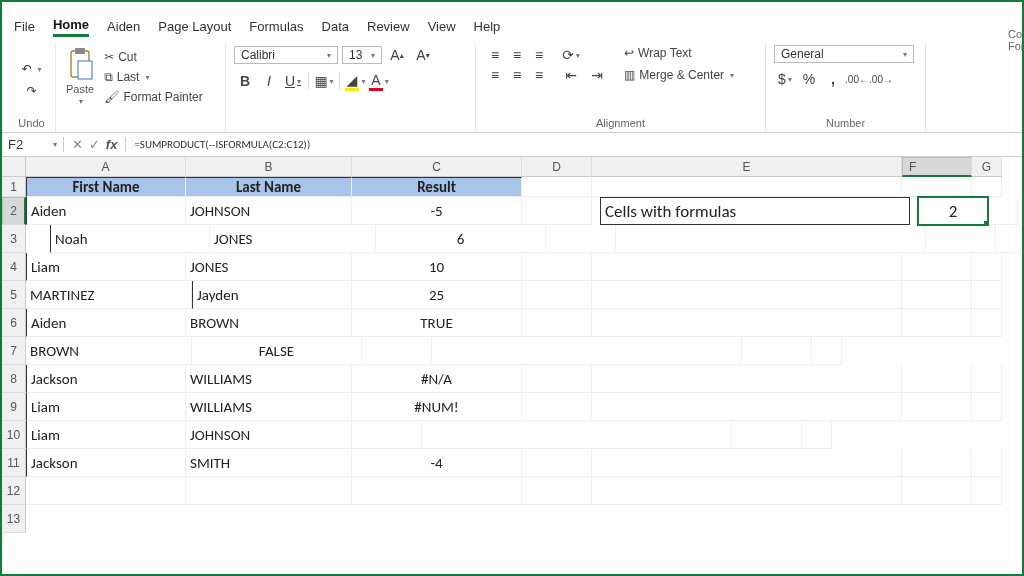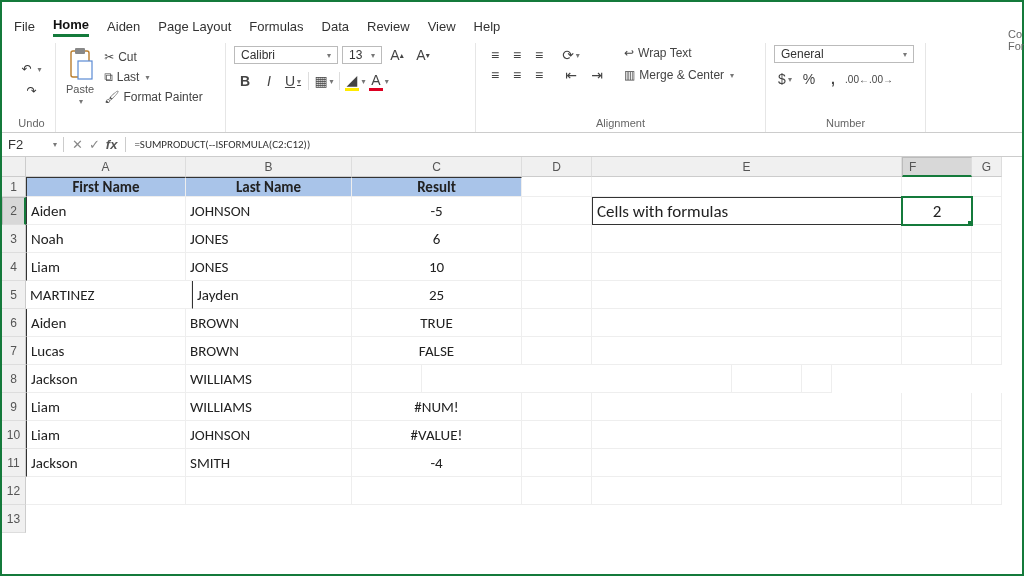--- a/index.html
+++ b/index.html
@@ -44,21 +44,21 @@
 .cells { position: relative; }
 .cellrow { display: flex; }
 .cell { border-right: 1px solid #eee; border-bottom: 1px solid #eee; padding: 0 4px; display: flex; align-items: center; font-family: Calibri, Arial; font-size: 15px; color: #222; overflow: hidden; white-space: nowrap; }
 
 .cA { width: 160px; } .cB { width: 166px; } .cC { width: 170px; } .cD { width: 70px; } .cE { width: 310px; } .cF { width: 70px; } .cG { width: 30px; }
 .tbl-left { border-left: 1px solid #333; }
 .hdr { background: #a9c4e9; font-weight: 700; justify-content: center; font-size: 15px; }
 .center { justify-content: center; }
 .activecell { outline: 2px solid #147a3b; outline-offset: -1px; position: relative; }
 .activecell::after { content: ""; position: absolute; right: -3px; bottom: -3px; width: 6px; height: 6px; background: #147a3b; }
-.box { border: 1px solid #333 !important; }
+.box { border: 1px solid #333 !important; margin-left: 8px; }
 
 
 svg { display: block; }
 .cut-edge { position: absolute; right: 0; top: 22px; width: 18px; padding: 6px 2px; font-size: 11px; color: #666; text-align: center; line-height: 1.1; }
 </style>
 </head>
 <body>
 
 <div class="menubar" id="menubar">
     <span>File</span>
@@ -262,21 +262,21 @@
         <div class="cellrow">
           <div class="cell cA tbl tbl-left" style="height: 28px;">Aiden</div>
           <div class="cell cB tbl" style="height: 28px;">JOHNSON</div>
           <div class="cell cC tbl center" style="height: 28px;">-5</div>
           <div class="cell cD" style="height: 28px;"></div>
           <div class="cell cE box" style="height: 28px; font-size: 17px;">Cells with formulas</div>
           <div class="cell cF box center activecell" style="height: 28px; font-size: 17px;">2</div>
           <div class="cell cG" style="height: 28px;"></div>
         </div>
         <div class="cellrow">
-          <div class="cell cA tbl tbl-left" style="height: 28px;">Noah</div>
+          <div class="cell cA tbl tbl-left" style="height: 28px; margin-left: 24px;">Noah</div>
           <div class="cell cB tbl" style="height: 28px;">JONES</div>
           <div class="cell cC tbl center" style="height: 28px;">6</div>
           <div class="cell cD" style="height: 28px;"></div>
           <div class="cell cE" style="height: 28px;"></div>
           <div class="cell cF" style="height: 28px;"></div>
           <div class="cell cG" style="height: 28px;"></div>
         </div>
         <div class="cellrow">
           <div class="cell cA tbl tbl-left" style="height: 28px;">Liam</div>
           <div class="cell cB tbl" style="height: 28px;">JONES</div>
@@ -298,49 +298,48 @@
         <div class="cellrow">
           <div class="cell cA tbl tbl-left" style="height: 28px;">Aiden</div>
           <div class="cell cB tbl" style="height: 28px;">BROWN</div>
           <div class="cell cC tbl center" style="height: 28px;">TRUE</div>
           <div class="cell cD" style="height: 28px;"></div>
           <div class="cell cE" style="height: 28px;"></div>
           <div class="cell cF" style="height: 28px;"></div>
           <div class="cell cG" style="height: 28px;"></div>
         </div>
         <div class="cellrow">
-          <div class="cell cA tbl tbl-left" style="height: 28px;">Lucas</div>
           <div class="cell cB tbl" style="height: 28px;">BROWN</div>
           <div class="cell cC tbl center" style="height: 28px;">FALSE</div>
           <div class="cell cD" style="height: 28px;"></div>
           <div class="cell cE" style="height: 28px;"></div>
           <div class="cell cF" style="height: 28px;"></div>
           <div class="cell cG" style="height: 28px;"></div>
         </div>
         <div class="cellrow">
           <div class="cell cA tbl tbl-left" style="height: 28px;">Jackson</div>
           <div class="cell cB tbl" style="height: 28px;">WILLIAMS</div>
+          <div class="cell cC tbl center" style="height: 28px;">#N/A</div>
           <div class="cell cD" style="height: 28px;"></div>
           <div class="cell cE" style="height: 28px;"></div>
           <div class="cell cF" style="height: 28px;"></div>
           <div class="cell cG" style="height: 28px;"></div>
         </div>
         <div class="cellrow">
           <div class="cell cA tbl tbl-left" style="height: 28px;">Liam</div>
           <div class="cell cB tbl" style="height: 28px;">WILLIAMS</div>
           <div class="cell cC tbl center" style="height: 28px;">#NUM!</div>
           <div class="cell cD" style="height: 28px;"></div>
           <div class="cell cE" style="height: 28px;"></div>
           <div class="cell cF" style="height: 28px;"></div>
           <div class="cell cG" style="height: 28px;"></div>
         </div>
         <div class="cellrow">
           <div class="cell cA tbl tbl-left" style="height: 28px;">Liam</div>
           <div class="cell cB tbl" style="height: 28px;">JOHNSON</div>
-          <div class="cell cC tbl center" style="height: 28px;">#VALUE!</div>
           <div class="cell cD" style="height: 28px;"></div>
           <div class="cell cE" style="height: 28px;"></div>
           <div class="cell cF" style="height: 28px;"></div>
           <div class="cell cG" style="height: 28px;"></div>
         </div>
         <div class="cellrow">
           <div class="cell cA tbl tbl-left" style="height: 28px;">Jackson</div>
           <div class="cell cB tbl" style="height: 28px;">SMITH</div>
           <div class="cell cC tbl center" style="height: 28px;">-4</div>
           <div class="cell cD" style="height: 28px;"></div>

